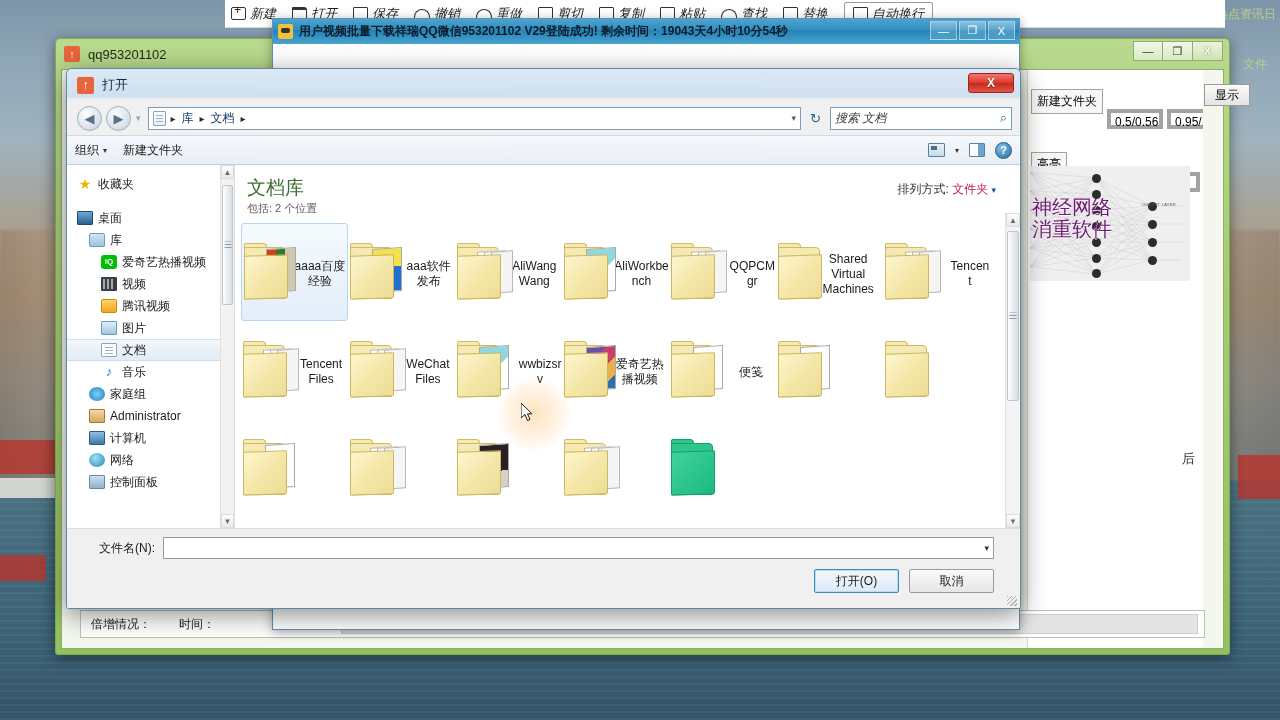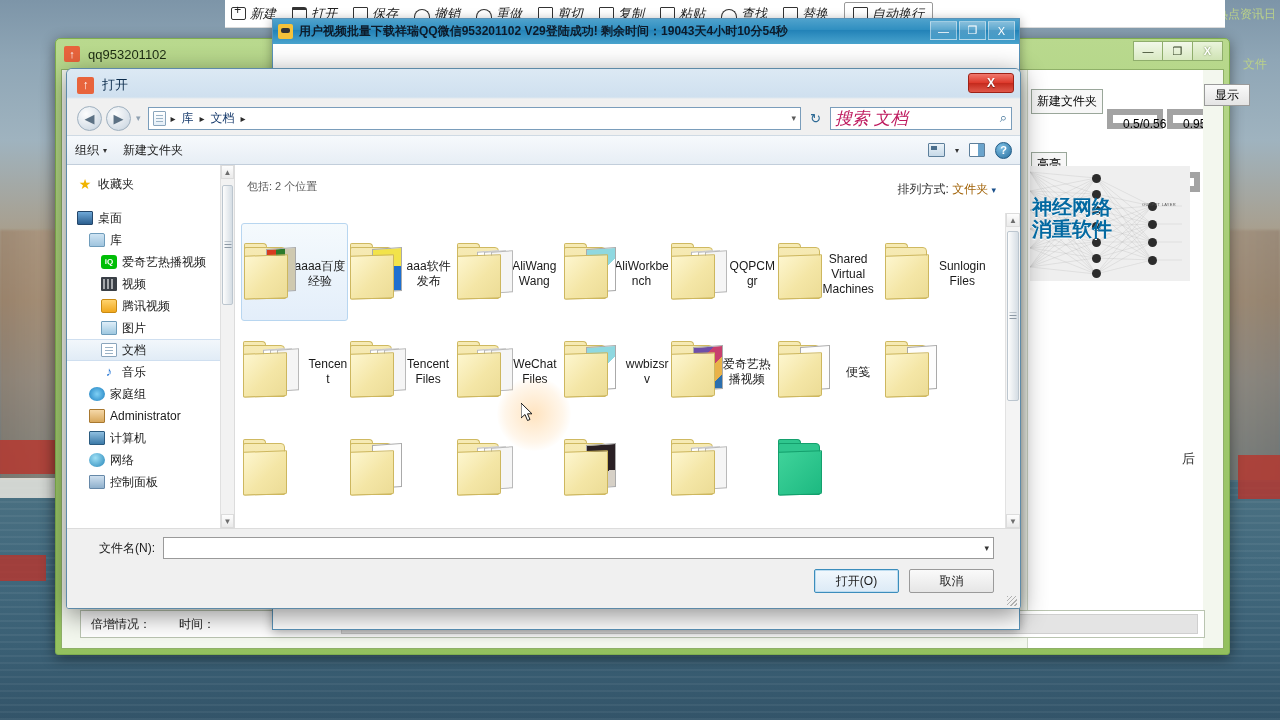--- a/index.html
+++ b/index.html
@@ -107,31 +107,31 @@
     position: absolute; left: 965px; top: 0; width: 176px; bottom: 0;
     background: #ffffff; border-left: 1px solid #cfd8c6;
     overflow: hidden;
   }
   .rp-row { display:flex; align-items:center; gap:4px; padding: 4px 3px; }
   .rp-label {
     border:1px solid #9aa79a; background:#f7f7f7; padding: 3px 5px;
     font-size: 12px; white-space: nowrap;
   }
   .rp-field {
-    border:6px solid #a3a3a3; background:#fff; height: 20px; min-width: 36px;
-    padding: 2px 10px; font-size: 12px; flex: 1; margin-top: 35px;
+    border:4px solid #a3a3a3; background:#fff; height: 20px; min-width: 36px;
+    padding: 2px 4px; font-size: 12px; flex: 1; margin-top: 35px;
   }
   .rp-field.wide { min-width: 56px; }
   #nn-image {
     position: absolute; left: 2px; top: 96px; width: 160px; height: 115px;
     background: #efefef; overflow: hidden;
   }
   #nn-image .nn-txt {
     position: absolute; left: 2px; top: 30px; width: 100%;
-    color: #0369a1; font-size: 20px; font-weight: bold; line-height: 22px;
+    color: #701a75; font-size: 20px; font-weight: normal; line-height: 22px;
     text-shadow: 0 1px 0 #fff; z-index: 3;
   }
   .nn-node { position:absolute; width:9px; height:9px; border-radius:50%; background:#2c2c2c; z-index:2; }
   .nn-out-label { position:absolute; right:14px; top:36px; font-size:4px; color:#555; letter-spacing:.3px; z-index:2;}
   #nn-mesh { position:absolute; inset:0; z-index:1; opacity:.55; }
   #rp-hou { position:absolute; right: 8px; top: 380px; font-size: 13px; color:#333; }
 
   
   #gw-status {
     position: absolute; left: 18px; right: 18px; bottom: 10px; height: 28px;
@@ -223,21 +223,21 @@
   .crumb-sep { font-size: 10px; color: #2b2b2b; padding: 0 2px; }
   #addr-caret { margin-left:auto; font-size: 9px; color:#5a5a5a; }
   #refresh-btn {
     width: 21px; height: 21px; display:flex; align-items:center; justify-content:center;
     color: #2d6a95; font-size: 13px;
   }
   #searchbox {
     width: 182px; height: 23px; background:#fff; border:1px solid #7a9dbb;
     display:flex; align-items:center; padding: 0 4px;
   }
-  #searchbox .ph { font-size: 17px; color:#be185d; font-style: italic; flex:1; }
+  #searchbox .ph { font-size: 12px; color:#404040; font-style: italic; flex:1; }
   #search-icon { color:#3a6d94; font-size: 13px; }
 
   
   #dlg-cmdbar {
     position:absolute; left:0; top: 66px; width:100%; height: 30px;
     background: linear-gradient(to bottom, #f6f9fc, #e7eef5);
     border-top:1px solid #cfdae4; border-bottom:1px solid #c2cedb;
     display:flex; align-items:center; padding: 0 8px; gap: 16px;
   }
   .cmd-item { font-size: 12px; color:#1a1a1a; display:flex; align-items:center; gap:4px; }
@@ -304,21 +304,21 @@
   }
   .sb-grip { position:absolute; left:50%; top:50%; transform:translate(-50%,-50%); width:7px; height:7px;
     background: repeating-linear-gradient(to bottom,#8d99a5 0 1px,transparent 1px 3px); }
 
   
   #file-pane { flex: 1; position: relative; background:#fff; overflow:hidden; }
   #lib-header { padding: 12px 0 0 12px; }
   #lib-title { font-size: 19px; color: #3a6b2f; line-height: 22px; }
   #lib-sub { font-size: 11px; color:#5a5a5a; margin-top: 2px; }
   #arrange { position:absolute; right: 24px; top: 16px; font-size: 12px; color:#333; }
-  #arrange .val { color:#a16207;font-family:Liberation Mono, monospace; }
+  #arrange .val { color:#be185d;font-family:Liberation Mono, monospace; }
   #arrange .caret { color:#1a4f8a; font-size: 9px; }
 
   #grid {
     position:absolute; left: 6px; right: 16px; top: 56px; bottom: 0;
     display: flex; flex-wrap: wrap; align-content: flex-start;
     padding-top: 2px;
   }
   .fitem {
     width: 107px; height: 98px;
     display:flex; flex-direction:row; align-items:center;
@@ -680,20 +680,21 @@
         <div class="sb-arrow">▲</div>
         <div class="sb-thumb">
           <span class="sb-grip"></span>
         </div>
         <div class="sb-arrow" style="position:absolute;bottom:0;left:0;right:0;">▼</div>
       </div>
     </div>
 
     <div id="file-pane">
       <div id="lib-header">
+        <div id="lib-title">文档库</div>
         <div id="lib-sub">包括: 2 个位置</div>
       </div>
       <div id="arrange">
         <span>排列方式:</span>
         <span class="val">文件夹</span>
         <span class="caret">▾</span>
       </div>
 
       <div id="grid">
 
@@ -758,28 +759,20 @@
 
         <div class="fitem">
           <div class="ficon">
             <span class="folder-tab"></span>
               <span class="folder-back"></span>
             <span class="folder-front"></span>
           </div>
           <div class="flabel">Shared Virtual Machines</div>
         </div>
 
-        <div class="fitem">
-          <div class="ficon">
-            <span class="folder-tab"></span>
-              <span class="folder-back"></span>
-            <span class="folder-front"></span>
-          </div>
-          <div class="flabel">Sunlogin Files</div>
-        </div>
 
         <div class="fitem">
           <div class="ficon">
             <span class="folder-tab"></span>
               <span class="folder-back"></span>
             <span class="papers">
               <span class="paper p1"></span>
                 <span class="paper p2"></span>
                 <span class="paper p3"></span>
             </span>

